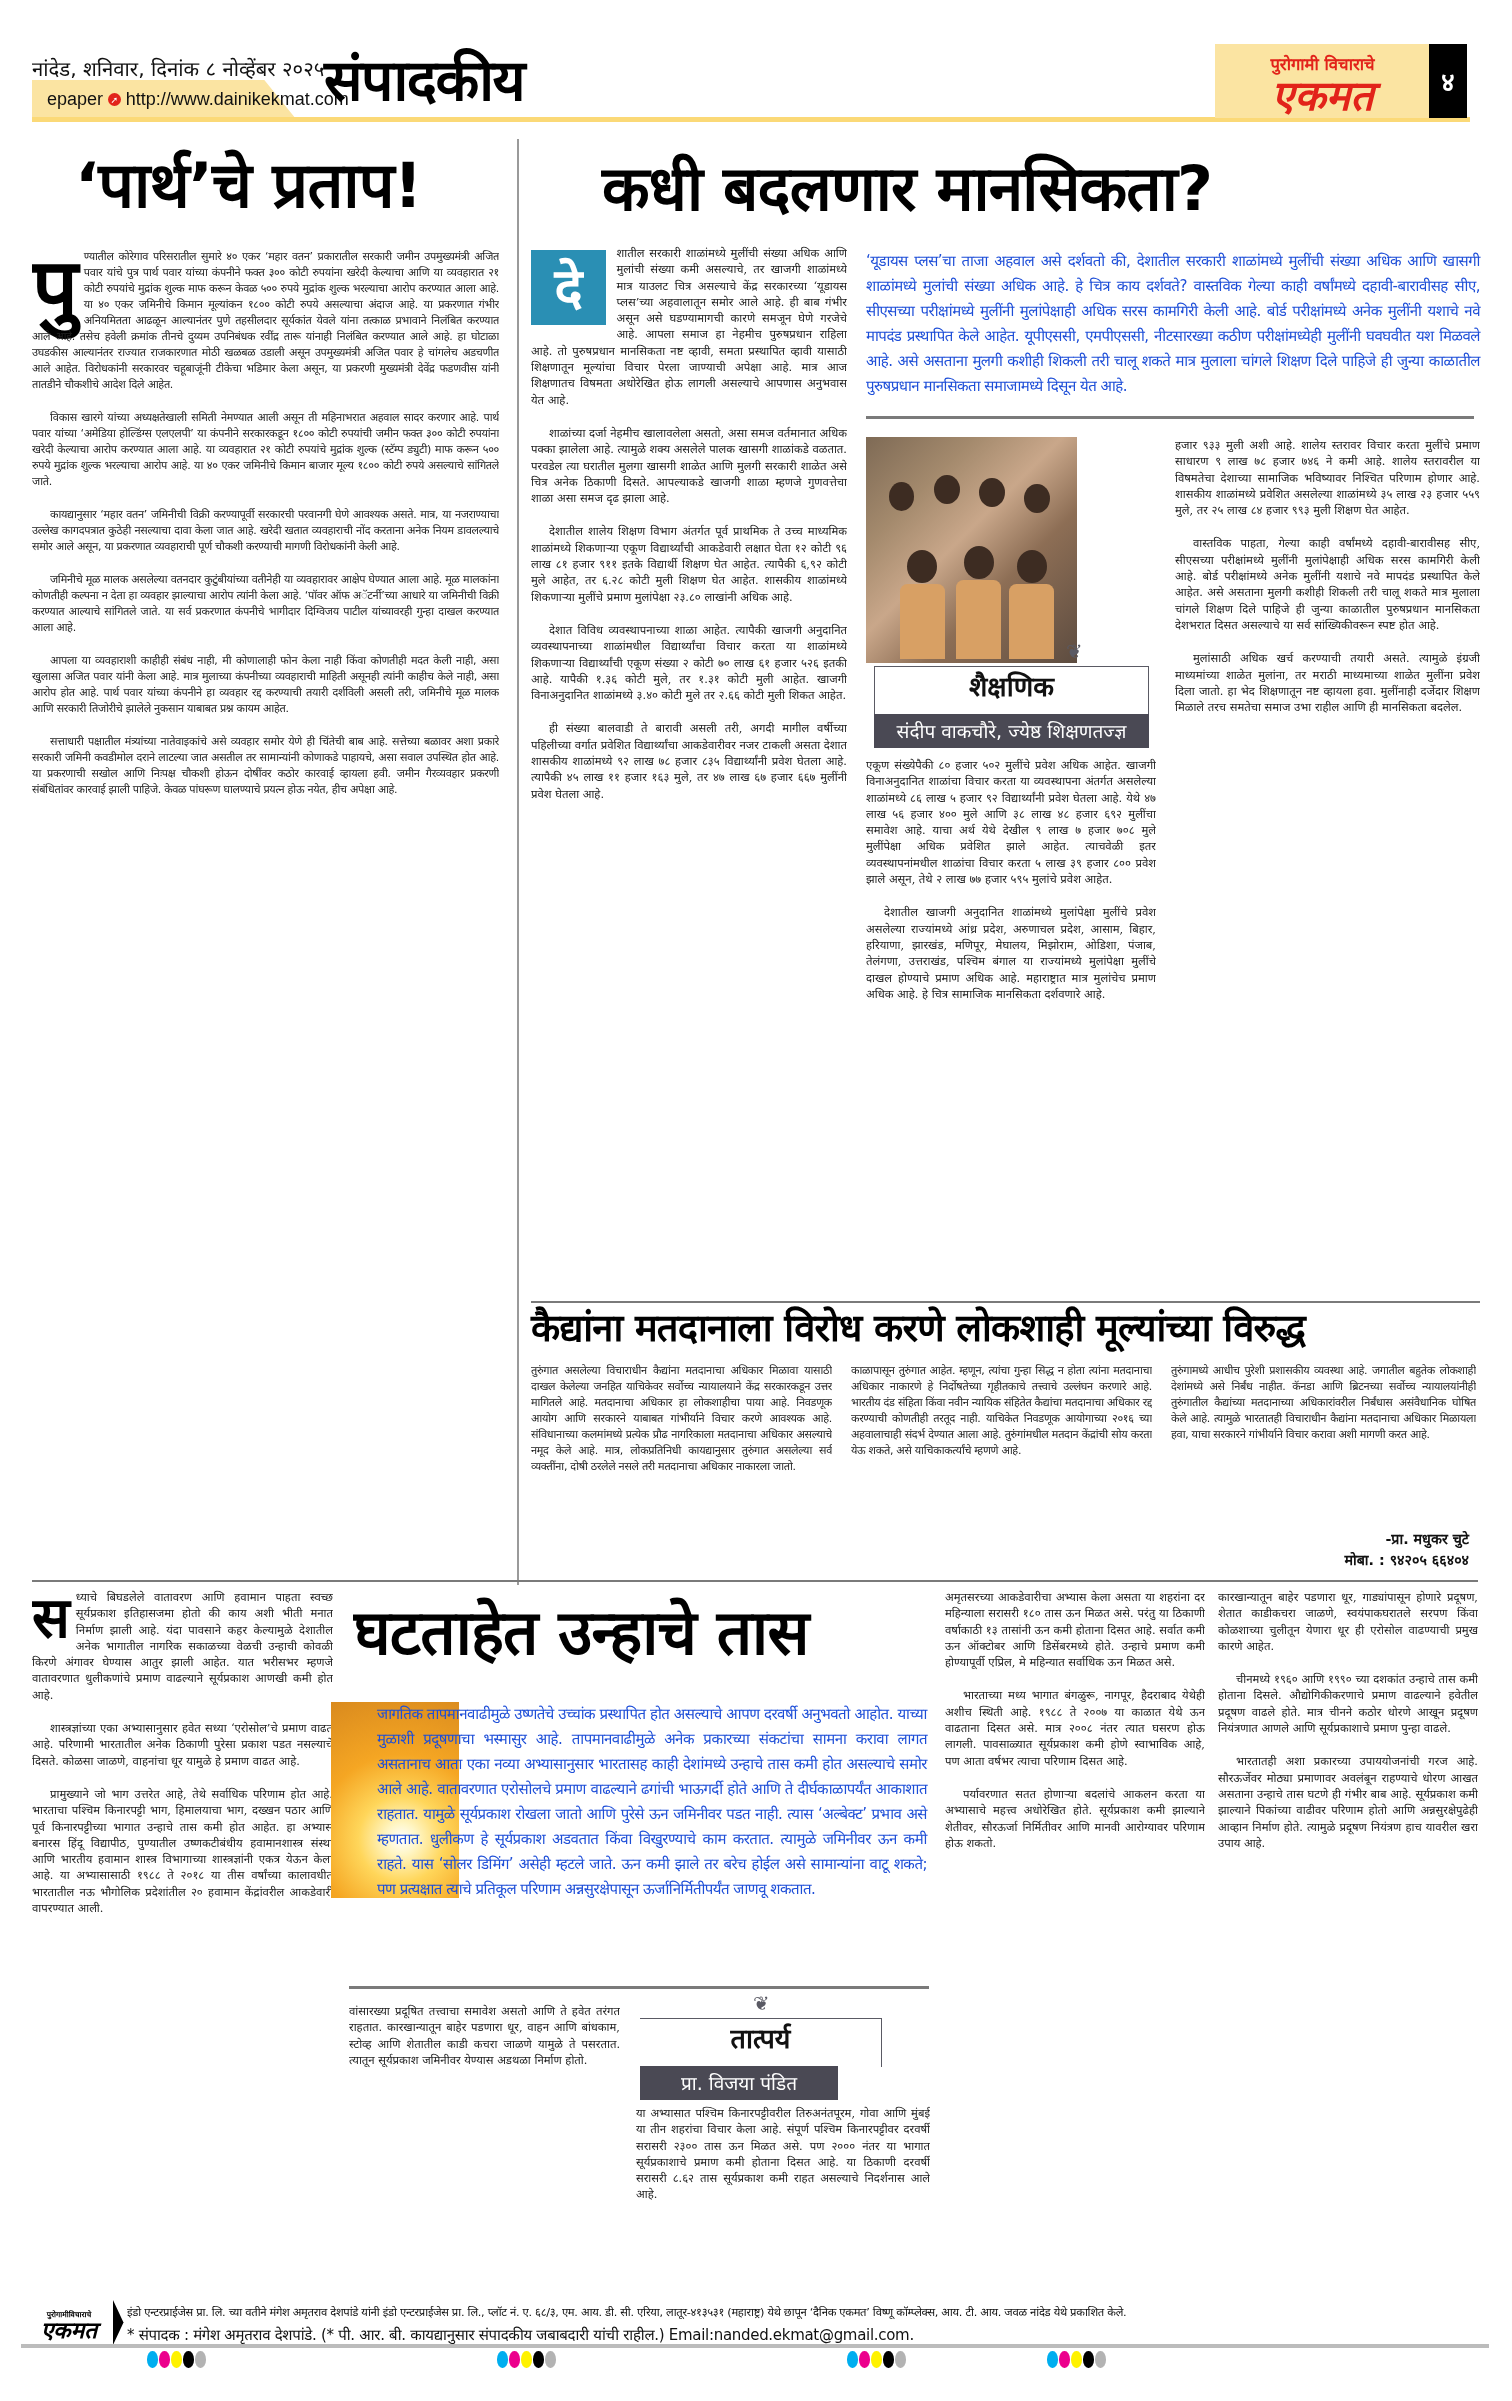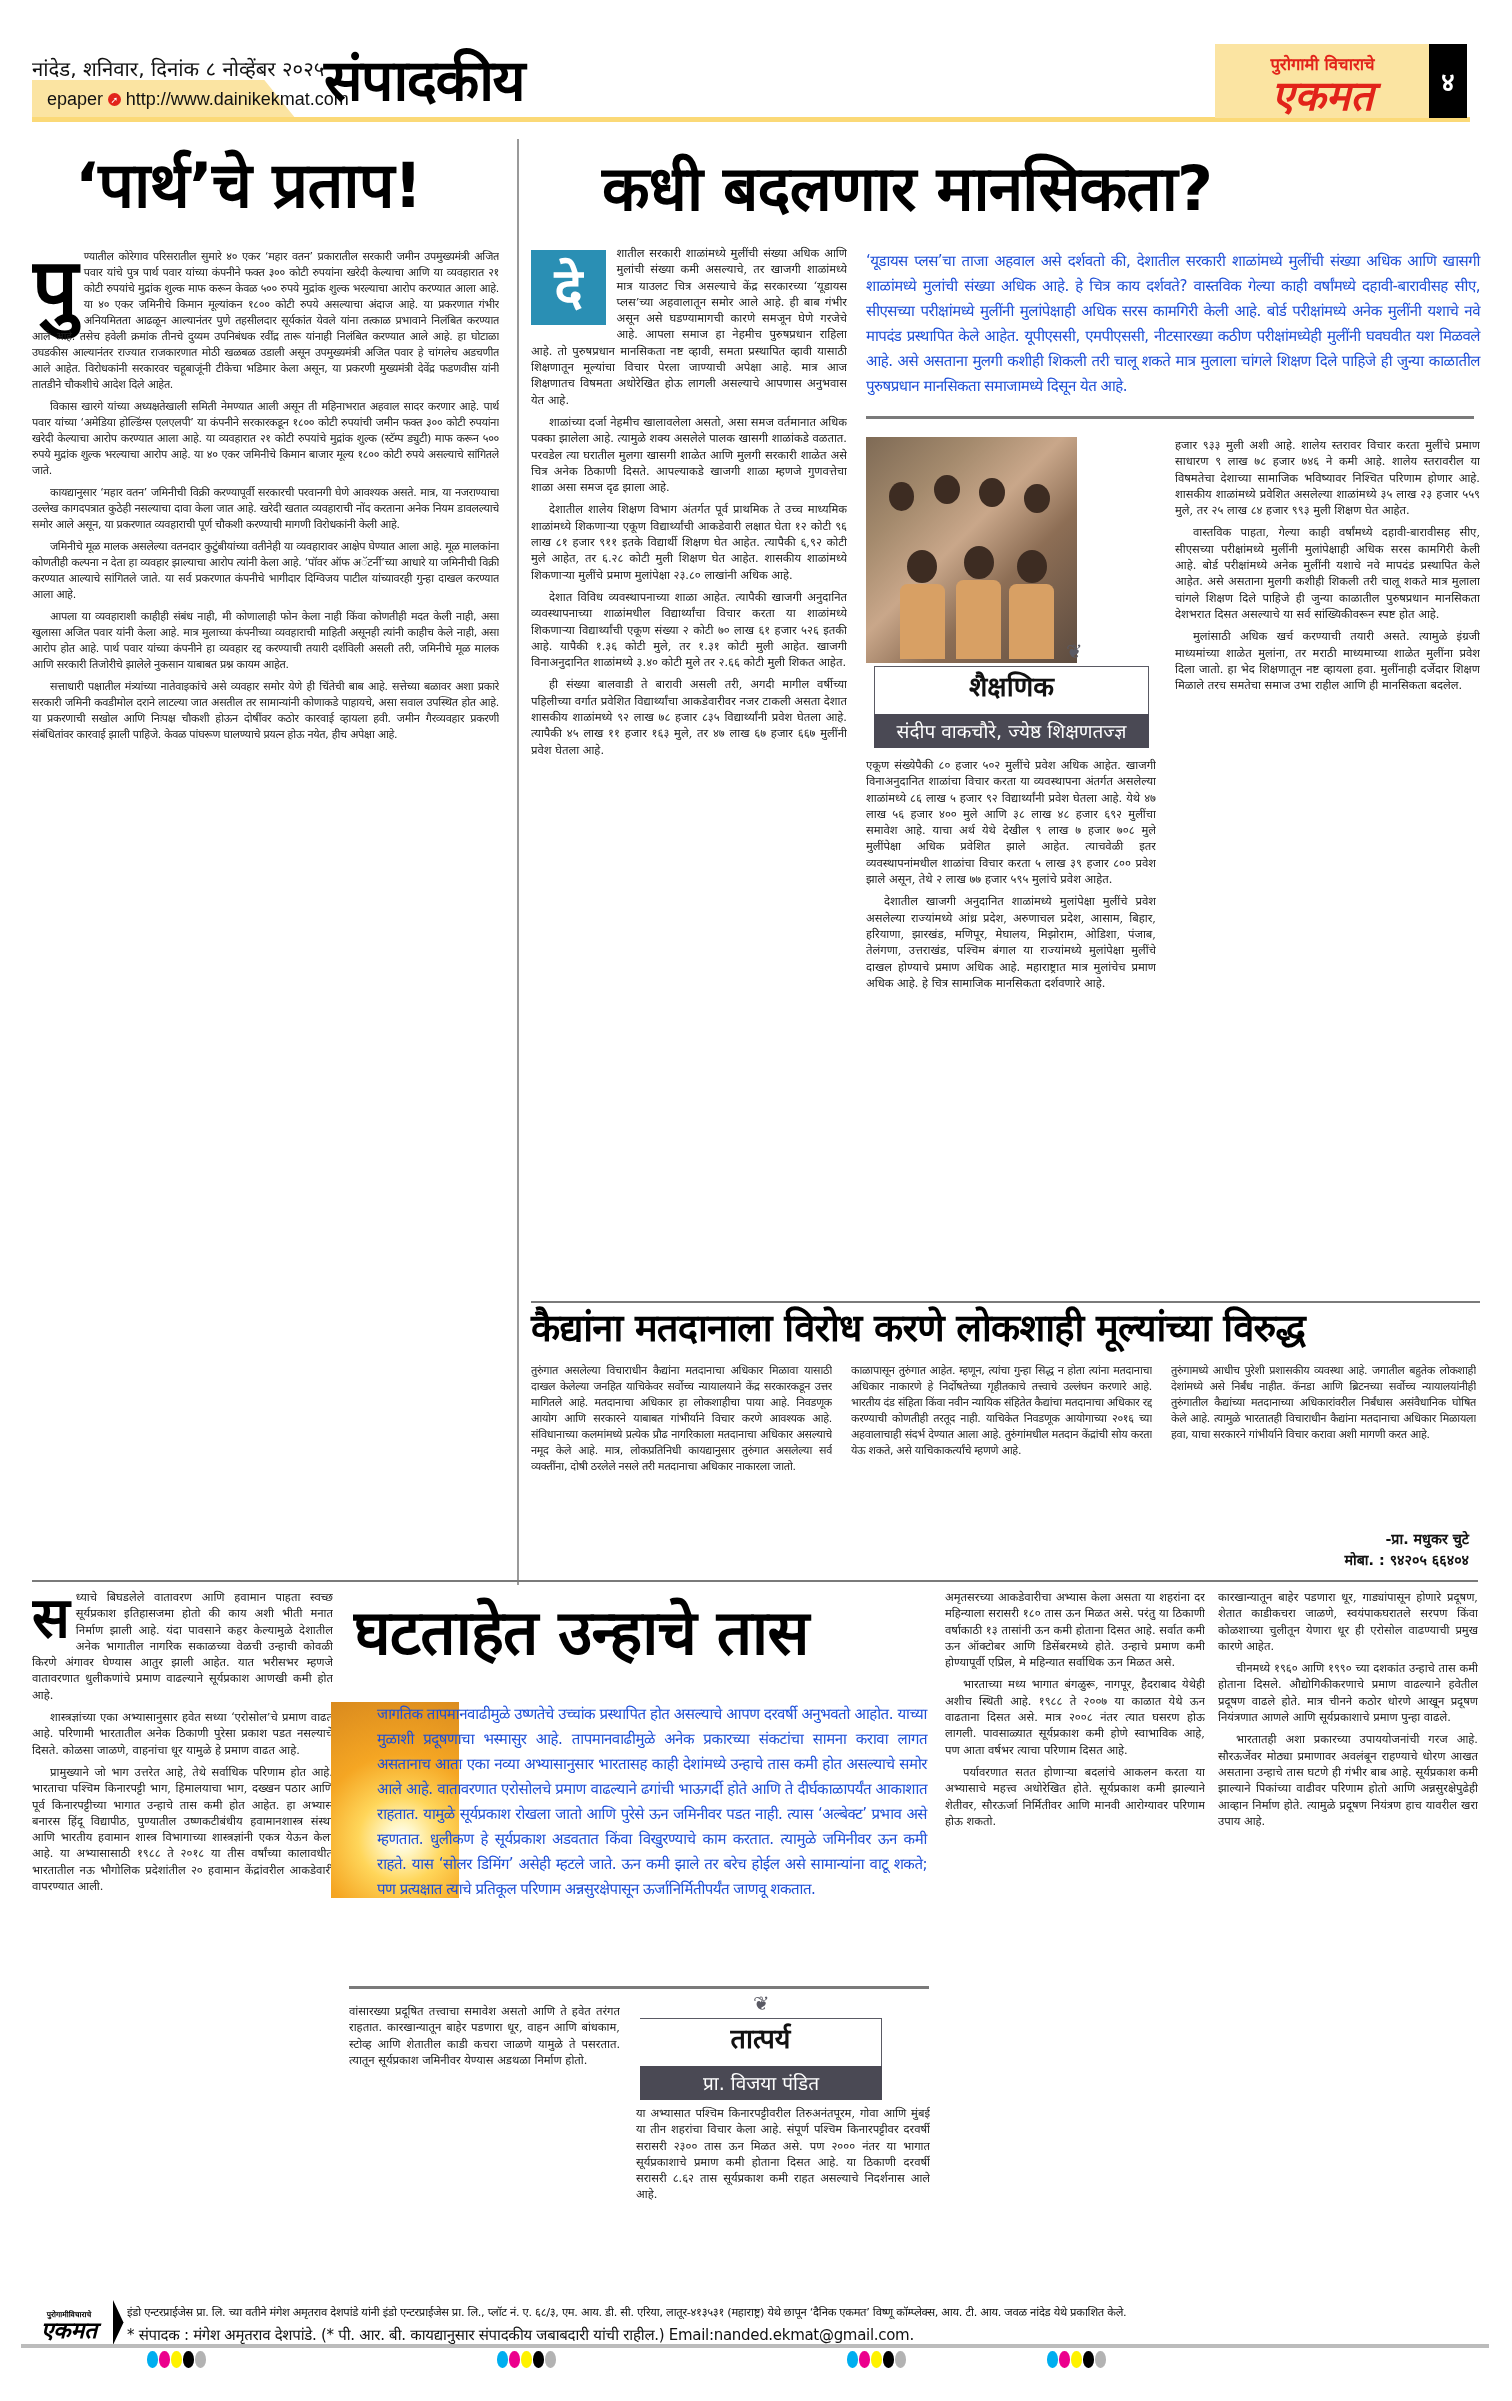--- a/index.html
+++ b/index.html
@@ -25,21 +25,21 @@
   .hrule { height: 3px; background: #7a7a7a; }
 
   .headline { font-weight: bold; color: #000; line-height: 1; white-space: nowrap; }
   .h-partha { left: 75px; top: 154px; font-size: 63px; letter-spacing: -0.8px; }
   .h-mansikata { left: 602px; top: 158px; font-size: 62px; letter-spacing: -0.8px; }
   .h-kaidi { left: 531px; top: 1309px; font-size: 38px; letter-spacing: -0.8px; }
   .h-unha { left: 354px; top: 1602px; font-size: 62px; letter-spacing: -0.8px; }
 
   .body-text { font-family: "DejaVu Serif", serif; font-size: 11.4px; line-height: 16.3px; text-align: justify; color: #222; overflow: hidden; }
   .body-text p { text-indent: 18px; }
-  .body-text p + p { margin-top: 6px; }
+  .body-text p + p { margin-top: 17px; }
   .cond { font-family: "DejaVu Sans", sans-serif; font-size: 11px; line-height: 16px; letter-spacing: -0.3px; }
 
   .dropcap { float: left; font-weight: bold; color: #000; line-height: 0.9; margin-right: 6px; }
   .dropcap-p { font-size: 81px; margin-top: 3px; }
   .dropcap-s { font-size: 56px; margin-top: 3px; }
   .dropcap-de { float: left; width: 75px; height: 75px; background: #2a8fb4; color: #fff; font-size: 53px; font-weight: bold; display: flex; align-items: center; justify-content: center; margin: 4.5px 10.5px 3px 0; }
 
   .pull-quote { font-family: "DejaVu Sans", sans-serif; font-size: 15px; line-height: 25px; color: #1d4ed8; text-align: justify; letter-spacing: -0.5px; }
 
   .photo-class { left: 866px; top: 437px; width: 211px; height: 226px;
@@ -163,21 +163,21 @@
 <div class="abs pull-quote" style="left:377px; top:1702px; width:550px; height:203px; text-indent:0;">जागतिक तापमानवाढीमुळे उष्णतेचे उच्चांक प्रस्थापित होत असल्याचे आपण दरवर्षी अनुभवतो आहोत. याच्या मुळाशी प्रदूषणाचा भस्मासुर आहे. तापमानवाढीमुळे अनेक प्रकारच्या संकटांचा सामना करावा लागत असतानाच आता एका नव्या अभ्यासानुसार भारतासह काही देशांमध्ये उन्हाचे तास कमी होत असल्याचे समोर आले आहे. वातावरणात एरोसोलचे प्रमाण वाढल्याने ढगांची भाऊगर्दी होते आणि ते दीर्घकाळापर्यंत आकाशात राहतात. यामुळे सूर्यप्रकाश रोखला जातो आणि पुरेसे ऊन जमिनीवर पडत नाही. त्यास ‘अल्बेक्ट’ प्रभाव असे म्हणतात. धुलीकण हे सूर्यप्रकाश अडवतात किंवा विखुरण्याचे काम करतात. त्यामुळे जमिनीवर ऊन कमी राहते. यास ‘सोलर डिमिंग’ असेही म्हटले जाते. ऊन कमी झाले तर बरेच होईल असे सामान्यांना वाटू शकते; पण प्रत्यक्षात त्याचे प्रतिकूल परिणाम अन्नसुरक्षेपासून ऊर्जानिर्मितीपर्यंत जाणवू शकतात.</div>
 <div class="abs hrule" style="left:349px; top:1986px; width:580px;"></div>
 
 <div class="abs body-text" style="left:349px; top:2003px; width:271px; height:286px;">
   <p style="text-indent:0">वांसारख्या प्रदूषित तत्त्वाचा समावेश असतो आणि ते हवेत तरंगत राहतात. कारखान्यातून बाहेर पडणारा धूर, वाहन आणि बांधकाम, स्टोव्ह आणि शेतातील काडी कचरा जाळणे यामुळे ते पसरतात. त्यातून सूर्यप्रकाश जमिनीवर येण्यास अडथळा निर्माण होतो.</p>
 </div>
 <div class="abs leaf" style="left:753px; top:1992px;">❦</div>
 <div class="abs byline-box" style="left:640px; top:2018px; width:242px; height:49px; border-left:none; border-right:1.5px solid #5a5a64;">
   <div class="byline-title">तात्पर्य</div>
 </div>
-<div class="abs byline-bar" style="left:640px; top:2066px; width:242px; height:34px; line-height:34px;">प्रा. विजया पंडित</div>
+<div class="abs byline-bar" style="left:640px; top:2066px; width:198px; height:34px; line-height:34px;">प्रा. विजया पंडित</div>
 <div class="abs body-text" style="left:636px; top:2105px; width:294px; height:184px;">
   <p style="text-indent:0">या अभ्यासात पश्चिम किनारपट्टीवरील तिरुअनंतपूरम, गोवा आणि मुंबई या तीन शहरांचा विचार केला आहे. संपूर्ण पश्चिम किनारपट्टीवर दरवर्षी सरासरी २३०० तास ऊन मिळत असे. पण २००० नंतर या भागात सूर्यप्रकाशाचे प्रमाण कमी होताना दिसत आहे. या ठिकाणी दरवर्षी सरासरी ८.६२ तास सूर्यप्रकाश कमी राहत असल्याचे निदर्शनास आले आहे.</p>
 </div>
 
 <div class="abs body-text" style="left:945px; top:1589px; width:260px; height:700px;">
   <p style="text-indent:0">अमृतसरच्या आकडेवारीचा अभ्यास केला असता या शहरांना दर महिन्याला सरासरी १८० तास ऊन मिळत असे. परंतु या ठिकाणी वर्षाकाठी १३ तासांनी ऊन कमी होताना दिसत आहे. सर्वात कमी ऊन ऑक्टोबर आणि डिसेंबरमध्ये होते. उन्हाचे प्रमाण कमी होण्यापूर्वी एप्रिल, मे महिन्यात सर्वाधिक ऊन मिळत असे.</p>
   <p>भारताच्या मध्य भागात बंगळुरू, नागपूर, हैदराबाद येथेही अशीच स्थिती आहे. १९८८ ते २००७ या काळात येथे ऊन वाढताना दिसत असे. मात्र २००८ नंतर त्यात घसरण होऊ लागली. पावसाळ्यात सूर्यप्रकाश कमी होणे स्वाभाविक आहे, पण आता वर्षभर त्याचा परिणाम दिसत आहे.</p>
   <p>पर्यावरणात सतत होणाऱ्या बदलांचे आकलन करता या अभ्यासाचे महत्त्व अधोरेखित होते. सूर्यप्रकाश कमी झाल्याने शेतीवर, सौरऊर्जा निर्मितीवर आणि मानवी आरोग्यावर परिणाम होऊ शकतो.</p>
 </div>
 <div class="abs body-text" style="left:1218px; top:1589px; width:260px; height:700px;">

